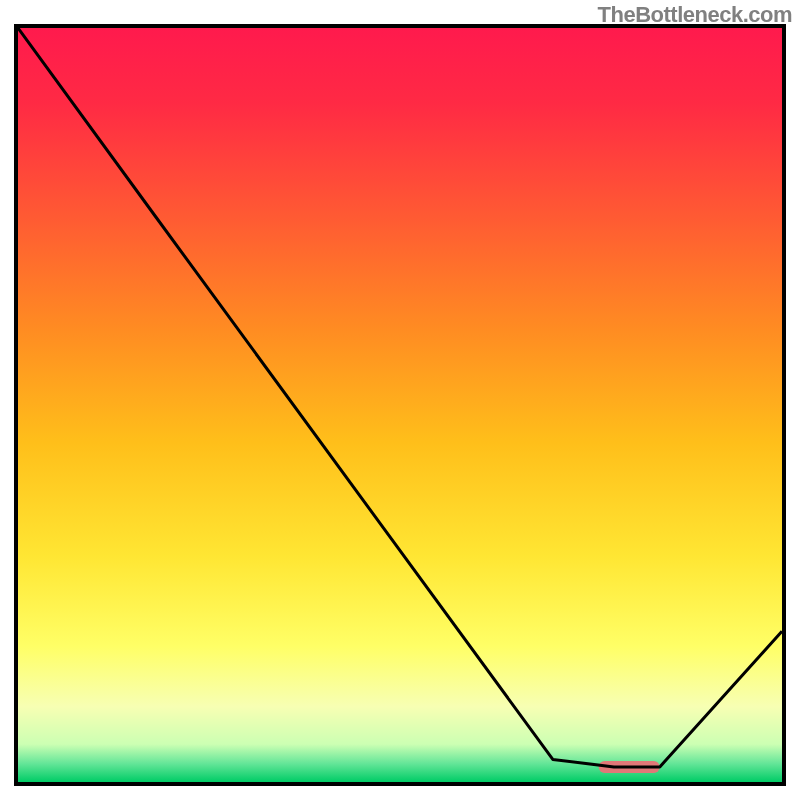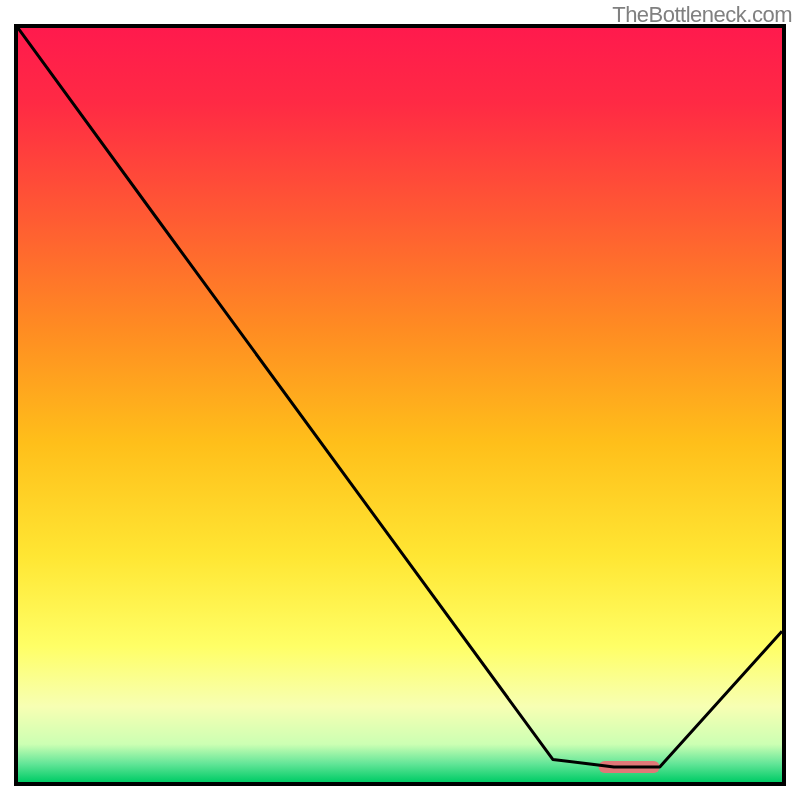--- a/index.html
+++ b/index.html
@@ -9,21 +9,21 @@
     height: 800px;
     overflow: hidden;
     background: #fff;
     font-family: Arial, Helvetica, sans-serif;
   }
   .watermark {
     position: absolute;
     top: 2px;
     right: 8px;
     font-size: 22px;
-    font-weight: normal;
+    font-weight: bold;
     color: #808080;
     letter-spacing: -0.5px;
     z-index: 10;
   }
   .frame {
     position: absolute;
     left: 14px;
     top: 24px;
     width: 772px;
     height: 762px;

